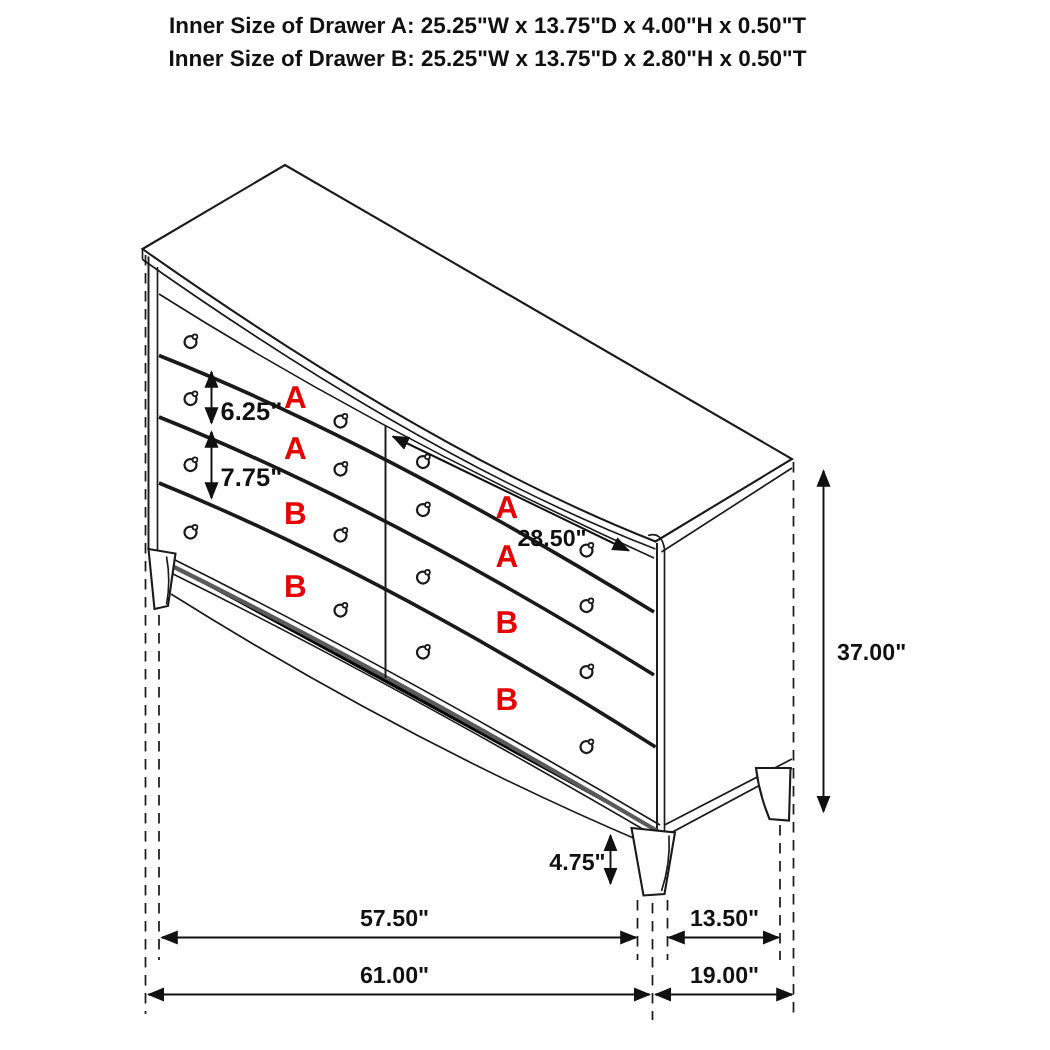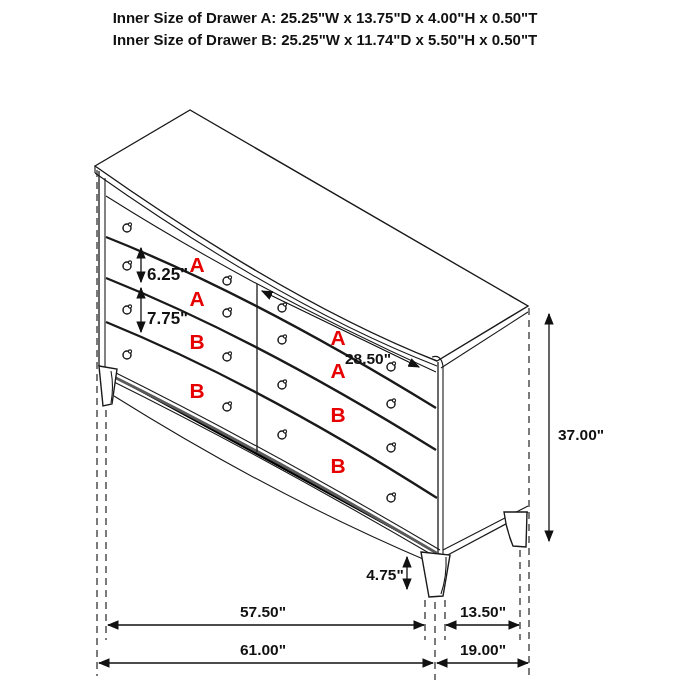--- a/index.html
+++ b/index.html
@@ -21,21 +21,21 @@
   .knob{stroke:#1a1a1a;fill:#fff;stroke-width:1.5;}
   .knobdot{stroke:#1a1a1a;fill:#fff;stroke-width:1.1;}
 </style>
 </head>
 <body>
 
 <div class="stage">
 
   <div class="titleblock">
     <div>Inner Size of Drawer A: 25.25"W x 13.75"D x 4.00"H x 0.50"T</div>
-    <div>Inner Size of Drawer B: 25.25"W x 11.74"D x 5.50"H x 0.50"T</div>
+    <div>Inner Size of Drawer B: 25.25"W x 13.75"D x 2.80"H x 0.50"T</div>
   </div>
 
   <svg width="700" height="700" viewBox="0 0 700 700">
     <defs>
       <marker id="ah" viewBox="0 0 10 8" refX="9" refY="4" markerWidth="9" markerHeight="8" orient="auto-start-reverse">
         <path d="M0,0 L10,4 L0,8 Z" fill="#111"></path>
       </marker>
     </defs>
 
     <g>

